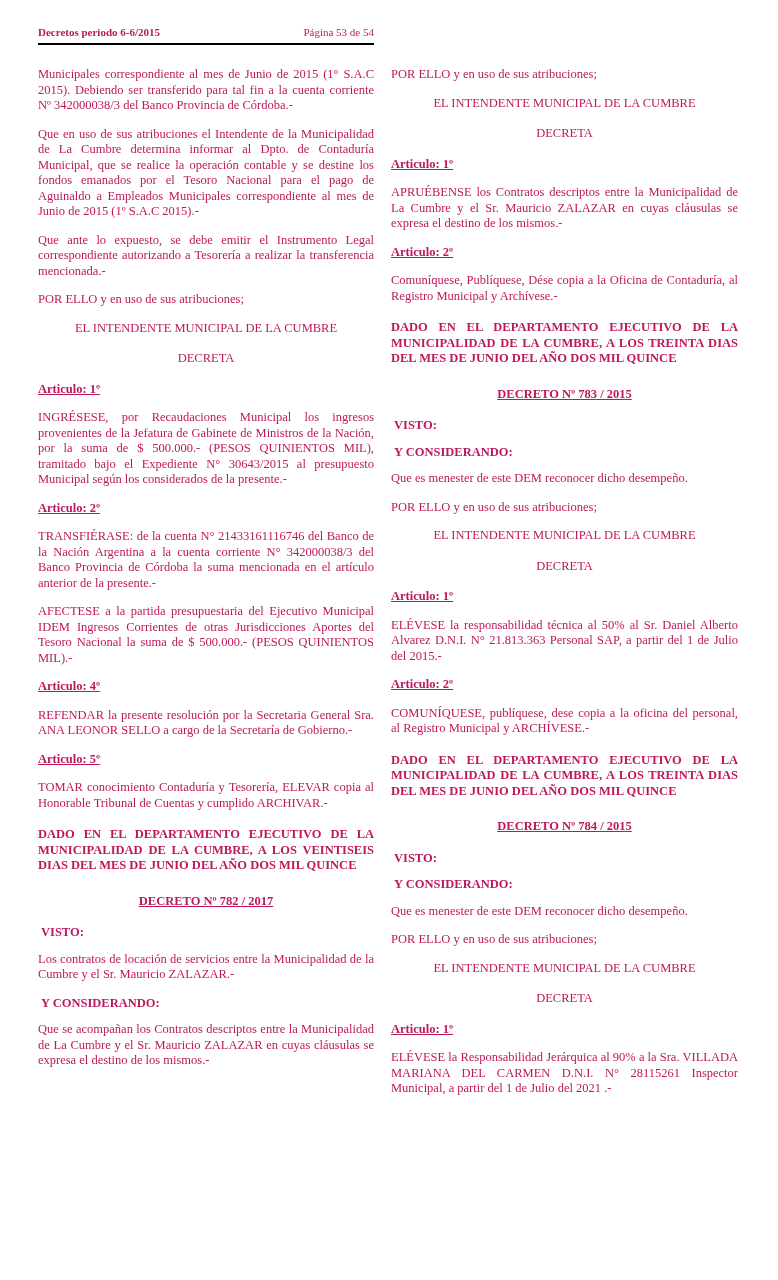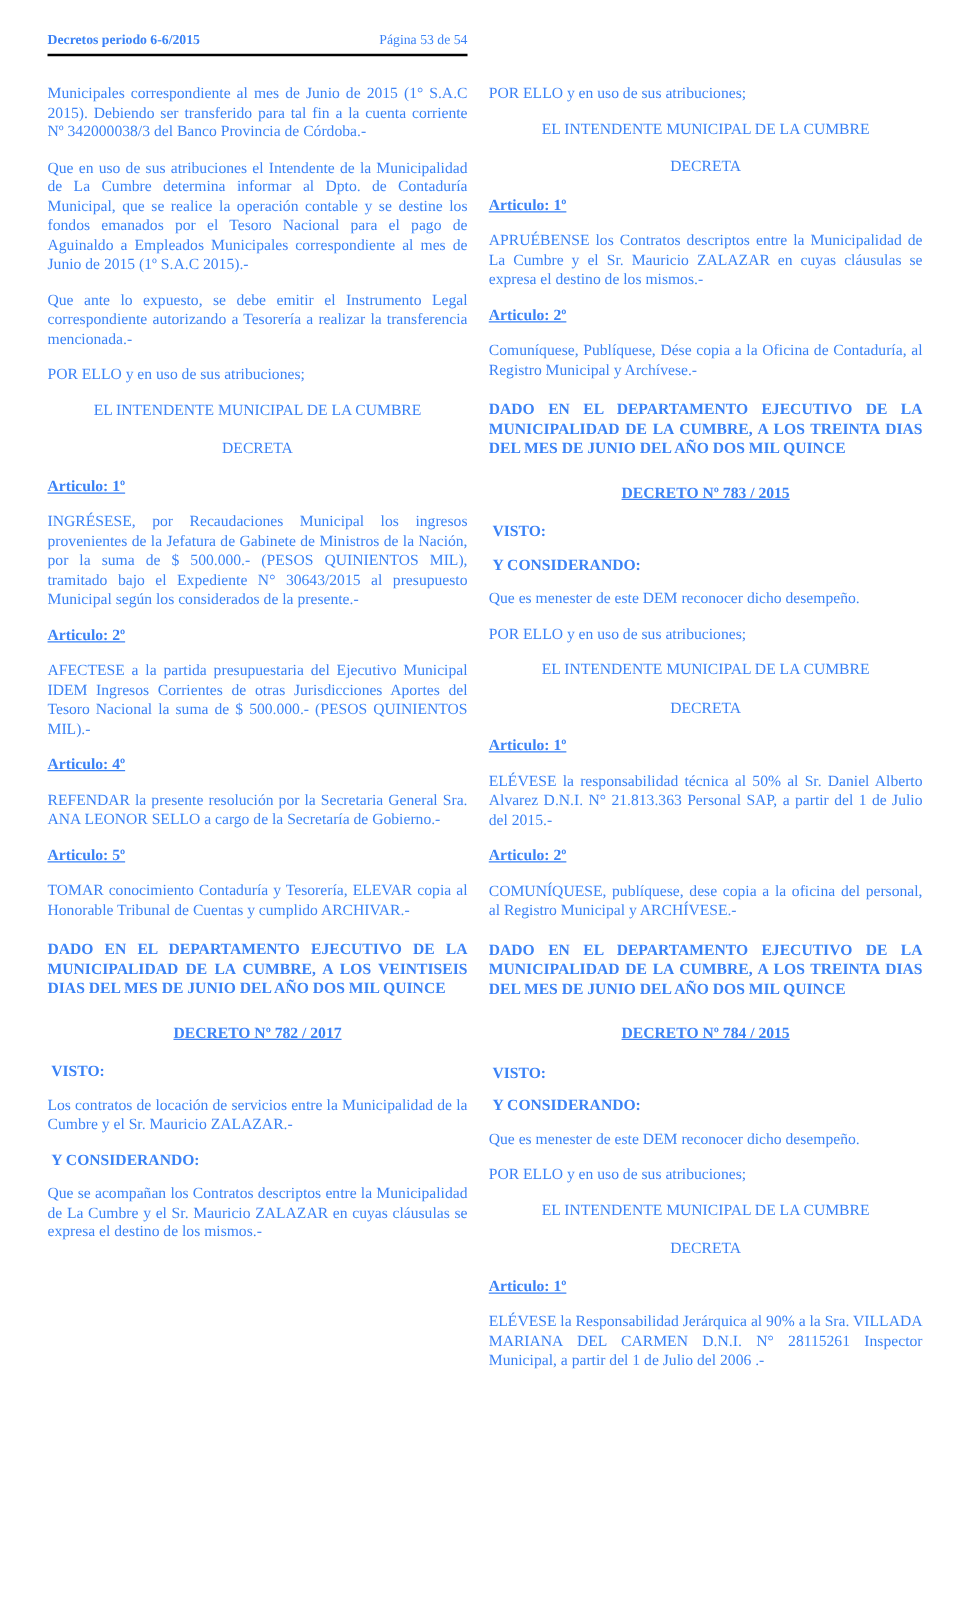--- a/index.html
+++ b/index.html
@@ -6,21 +6,21 @@
     margin: 0;
     padding: 0;
     background: #ffffff;
   }
   .page {
     width: 778px;
     min-height: 1280px;
     box-sizing: border-box;
     padding: 26px 40px 18px 38px;
     background: #ffffff;
-    color: #3b82f6;
+    color: #be185d;
     font-family: "Liberation Serif", "DejaVu Serif", serif;
     overflow: hidden;
   }
   .doc-header {
     width: 336px;
     display: flex;
     justify-content: space-between;
     align-items: baseline;
     border-bottom: 2px solid #000;
     padding-bottom: 5px;
@@ -81,20 +81,21 @@
     <div class="col col-left" id="col-left">
         <div class="b-para">Municipales correspondiente al mes de Junio de 2015 (1° S.A.C 2015). Debiendo ser transferido para tal fin a la cuenta corriente Nº 342000038/3 del Banco Provincia de Córdoba.-</div>
         <div class="b-para">Que en uso de sus atribuciones el Intendente de la Municipalidad de La Cumbre determina informar al Dpto. de Contaduría Municipal, que se realice la operación contable y se destine los fondos emanados por el Tesoro Nacional para el pago de Aguinaldo a Empleados Municipales correspondiente al mes de Junio de 2015 (1º S.A.C 2015).-</div>
         <div class="b-para">Que ante lo expuesto, se debe emitir el Instrumento Legal correspondiente autorizando a Tesorería a realizar la transferencia mencionada.-</div>
         <div class="b-para">POR ELLO y en uso de sus atribuciones;</div>
         <div class="b-center">EL INTENDENTE MUNICIPAL DE LA CUMBRE</div>
         <div class="b-center">DECRETA</div>
         <div class="b-article"><span class="u">Articulo: 1º</span></div>
         <div class="b-para">INGRÉSESE, por Recaudaciones Municipal los ingresos provenientes de la Jefatura de Gabinete de Ministros de la Nación, por la suma de $ 500.000.- (PESOS QUINIENTOS MIL), tramitado bajo el Expediente N° 30643/2015 al presupuesto Municipal según los considerados de la presente.-</div>
         <div class="b-article"><span class="u">Articulo: 2º</span></div>
+        <div class="b-para">TRANSFIÉRASE: de la cuenta N° 21433161116746 del Banco de la Nación Argentina a la cuenta corriente N° 342000038/3 del Banco Provincia de Córdoba la suma mencionada en el artículo anterior de la presente.-</div>
         <div class="b-para">AFECTESE a la partida presupuestaria del Ejecutivo Municipal IDEM Ingresos Corrientes de otras Jurisdicciones Aportes del Tesoro Nacional la suma de $ 500.000.- (PESOS QUINIENTOS MIL).-</div>
         <div class="b-article"><span class="u">Articulo: 4º</span></div>
         <div class="b-para">REFENDAR la presente resolución por la Secretaria General Sra. ANA LEONOR SELLO a cargo de la Secretaría de Gobierno.-</div>
         <div class="b-article"><span class="u">Articulo: 5º</span></div>
         <div class="b-para">TOMAR conocimiento Contaduría y Tesorería, ELEVAR copia al Honorable Tribunal de Cuentas y cumplido ARCHIVAR.-</div>
         <div class="b-dado">DADO EN EL DEPARTAMENTO EJECUTIVO DE LA MUNICIPALIDAD DE LA CUMBRE, A LOS VEINTISEIS DIAS DEL MES DE JUNIO DEL AÑO DOS MIL QUINCE</div>
         <div class="b-decree"><span class="u">DECRETO Nº 782 / 2017</span></div>
         <div class="b-label">VISTO:</div>
         <div class="b-para">Los contratos de locación de servicios entre la Municipalidad de la Cumbre  y el Sr. Mauricio ZALAZAR.-</div>
         <div class="b-label">Y CONSIDERANDO:</div>
@@ -122,16 +123,16 @@
         <div class="b-para">COMUNÍQUESE, publíquese, dese copia a la oficina del personal, al Registro Municipal y ARCHÍVESE.-</div>
         <div class="b-dado">DADO EN EL DEPARTAMENTO EJECUTIVO DE LA MUNICIPALIDAD DE LA CUMBRE, A LOS TREINTA DIAS DEL MES DE JUNIO DEL AÑO DOS MIL QUINCE</div>
         <div class="b-decree"><span class="u">DECRETO Nº 784 / 2015</span></div>
         <div class="b-label">VISTO:</div>
         <div class="b-label">Y CONSIDERANDO:</div>
         <div class="b-para">Que es menester de este DEM reconocer dicho desempeño.</div>
         <div class="b-para">POR ELLO y en uso de sus atribuciones;</div>
         <div class="b-center">EL INTENDENTE MUNICIPAL DE LA CUMBRE</div>
         <div class="b-center">DECRETA</div>
         <div class="b-article"><span class="u">Articulo: 1º</span></div>
-        <div class="b-para">ELÉVESE la Responsabilidad Jerárquica al 90% a la Sra. VILLADA MARIANA DEL CARMEN  D.N.I. N° 28115261 Inspector Municipal,  a  partir del 1 de Julio del 2006 .-</div>
+        <div class="b-para">ELÉVESE la Responsabilidad Jerárquica al 90% a la Sra. VILLADA MARIANA DEL CARMEN  D.N.I. N° 28115261 Inspector Municipal,  a  partir del 1 de Julio del 2021 .-</div>
       </div>
   </div>
 </div>
 
 </body></html>

